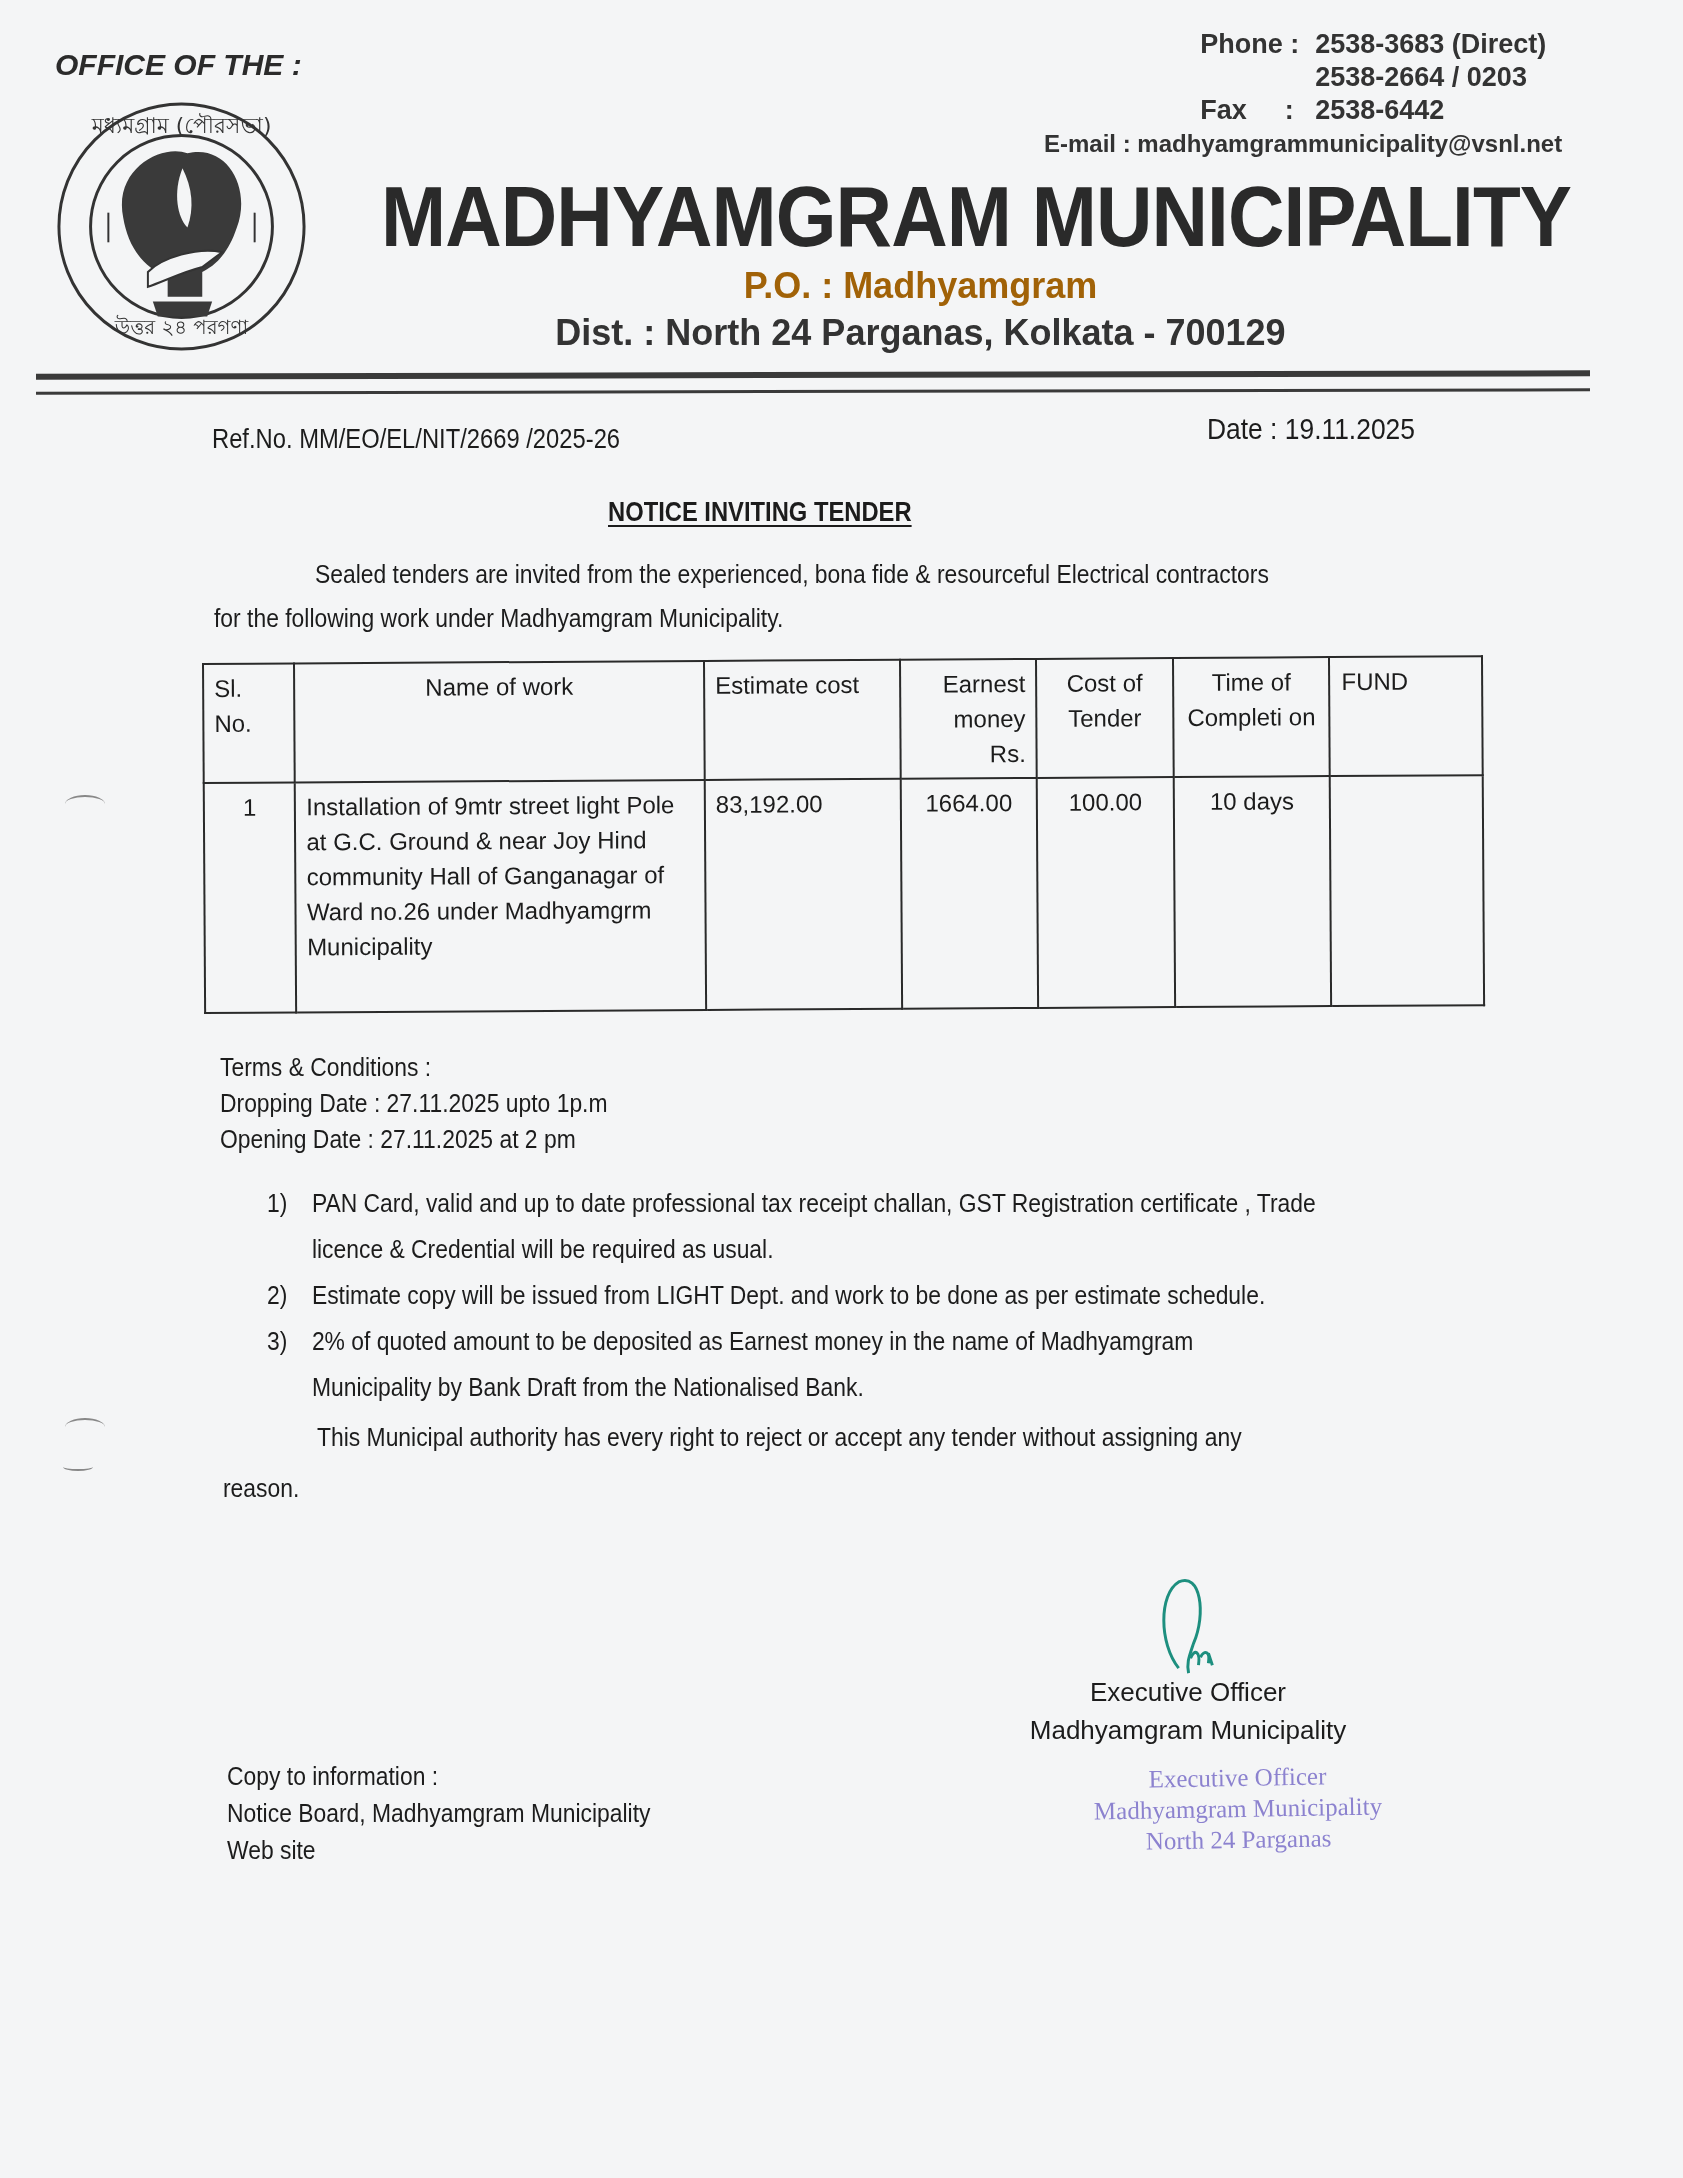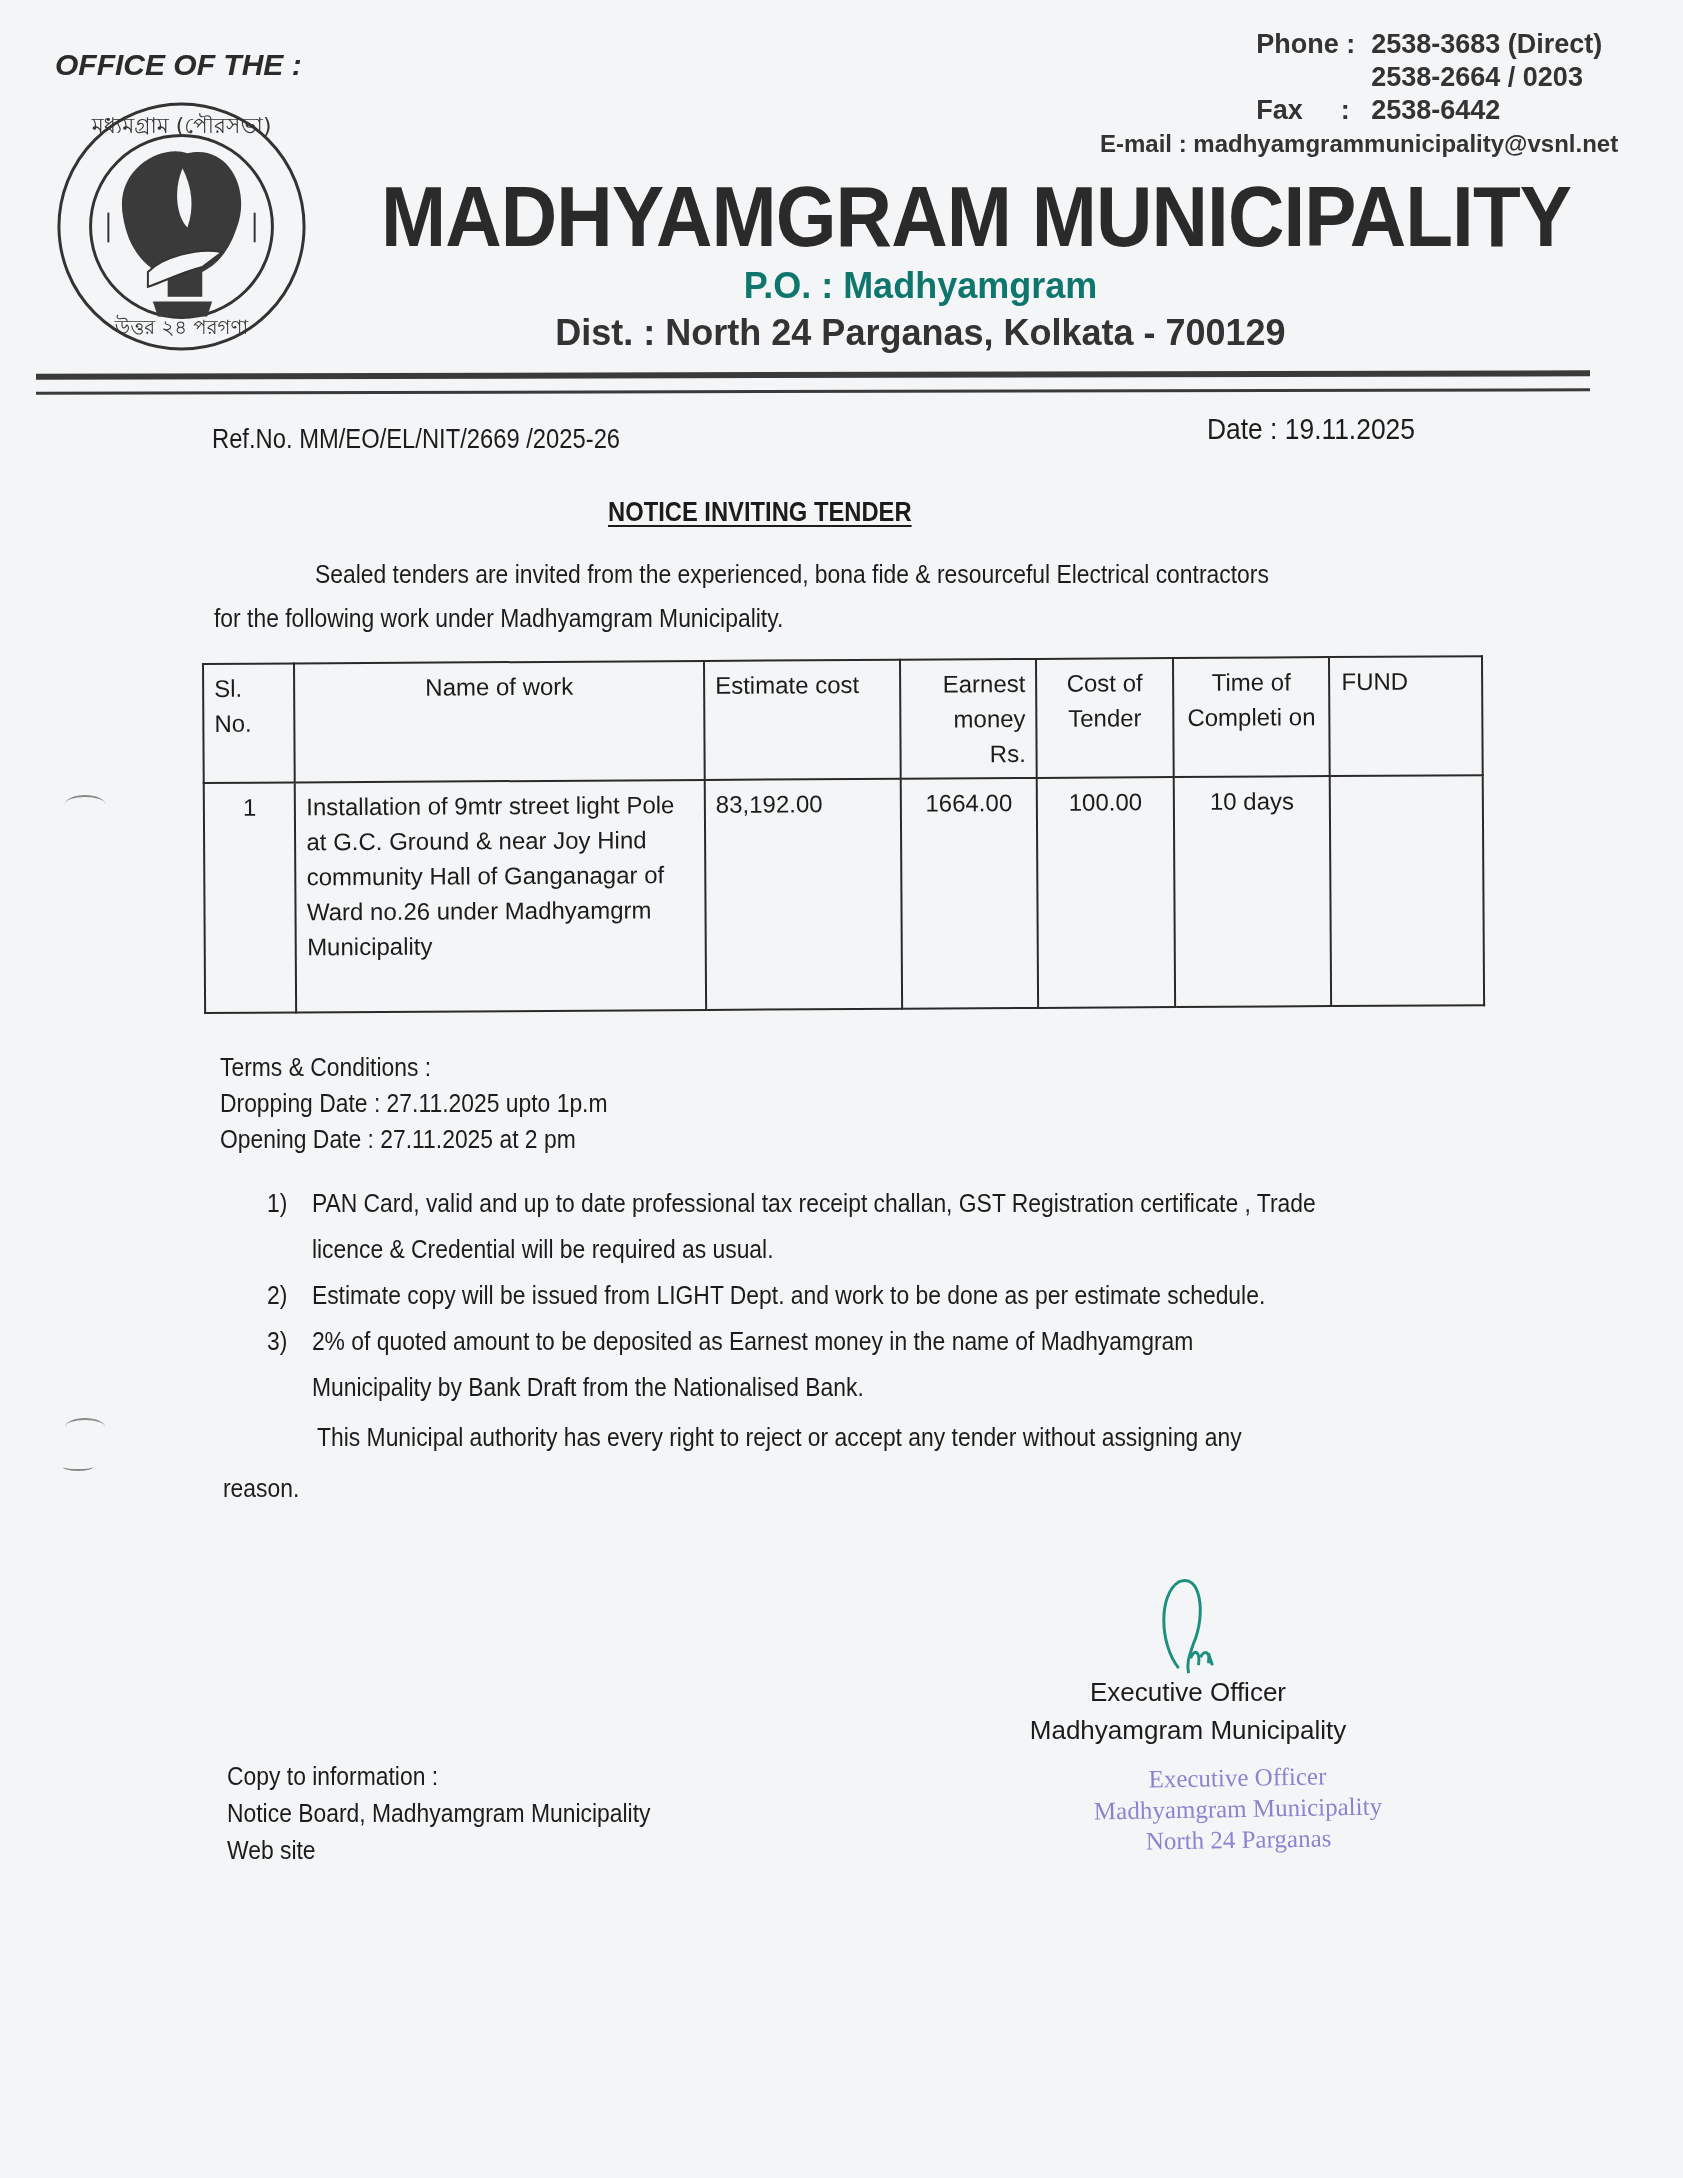--- a/index.html
+++ b/index.html
@@ -1,27 +1,27 @@
 <!DOCTYPE html>
 <html><head>
 <meta charset="utf-8">
 <style>
   html, body { margin:0; padding:0; }
   body { width:1683px; height:2178px; background:#f4f5f6; position:relative; overflow:hidden; color:#1a1a1a; }
   .abs { position:absolute; }
   .hdr { font-family:"Liberation Sans", sans-serif; color:#2b2b2b; }
   .office { left:55px; top:48px; font-size:30px; font-weight:bold; font-style:italic; letter-spacing:0px; }
   .logo { left:54px; top:99px; width:255px; height:255px; }
-  .contact { left:1100px; top:28px; font-size:27px; line-height:33px; font-weight:bold; color:#333; }
+  .contact { left:1044px; top:28px; font-size:27px; line-height:33px; font-weight:bold; color:#333; }
   .contact .row { display:flex; justify-content:flex-end; white-space:pre; }
   .contact .lbl { display:inline-block; width:115px; }
   .contact .val { display:inline-block; width:247px; }
   .email { font-size:24px; font-weight:bold; }
   .title { left:381px; top:168px; width:1049px; font-size:85px; font-weight:900; letter-spacing:-1px; transform:scaleX(0.92); transform-origin:left; color:#2a2a2a; white-space:nowrap; }
-  .addr1 { left:0; width:1485px; top:265px; text-align:center; font-size:36px; font-weight:bold; color:#0f766e; }
+  .addr1 { left:0; width:1485px; top:265px; text-align:center; font-size:36px; font-weight:bold; color:#a16207; }
   .addr2 { left:0; width:1485px; top:312px; text-align:center; font-size:36px; font-weight:bold; color:#333; }
   .rule1 { left:36px; top:372px; width:1554px; height:6px; background:#3a3a3a; transform:rotate(-0.12deg); }
   .rule2 { left:36px; top:390px; width:1554px; height:3px; background:#3a3a3a; transform:rotate(-0.12deg); }
   .t { font-family:"Liberation Sans", sans-serif; font-size:26px; color:#1c1c1c; transform:scaleX(0.88); transform-origin:left top; white-space:nowrap; }
   .ref { left:212px; top:424px; font-size:27px; }
   .date { left:1207px; top:412px; font-size:30px; }
   .nit { left:608px; top:497px; font-size:27px; font-weight:bold; text-decoration:underline; text-underline-offset:4px; }
   .intro1 { left:315px; top:559px; }
   .intro2 { left:214px; top:603px; }
   table.works { position:absolute; left:202px; top:663px; width:1281px; border-collapse:collapse; font-family:"Liberation Sans", sans-serif; font-size:24px; color:#1c1c1c; transform:rotate(-0.35deg); transform-origin:left top; }

